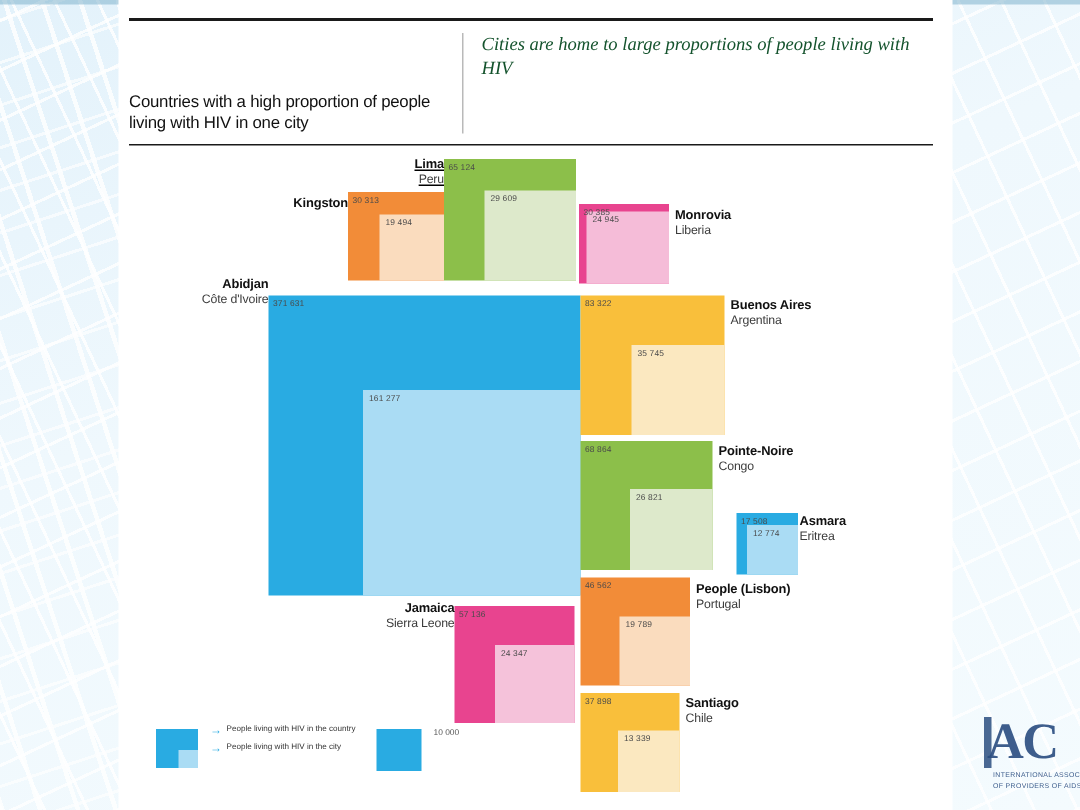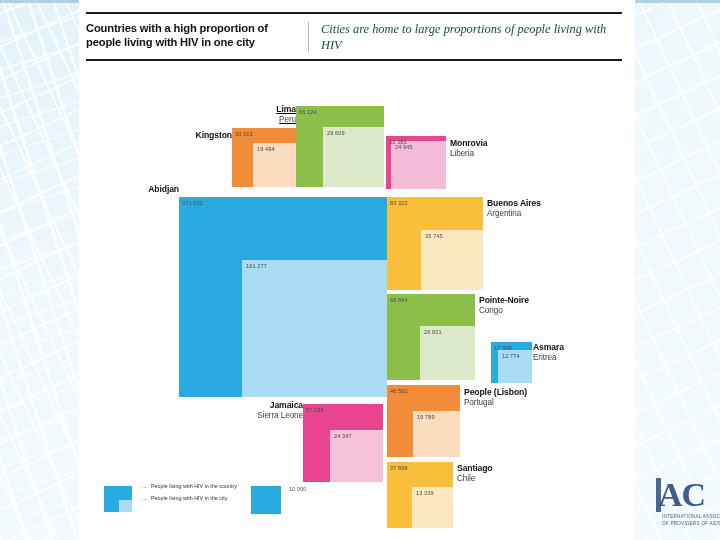--- a/index.html
+++ b/index.html
@@ -32,22 +32,22 @@
   .panel{
     position:absolute;left:79px;top:0;width:556px;height:540px;
     background:#ffffff;
   }
   
   .header{position:absolute;left:86px;top:12px;width:536px;}
   .rule{height:2px;background:#1a1a1a;width:100%;}
   .rule.thin{height:1.6px;}
   .header-body{display:flex;align-items:flex-start;padding:7px 0 6px 0;}
   .hdr-left{
-    width:214px;font-size:11.2px;font-weight:bold;line-height:1.28;
-    color:#111;letter-spacing:-.15px;padding-right:8px;
+    width:214px;font-size:11.2px;font-weight:normal;line-height:1.28;
+    color:#111;letter-spacing:-.15px;padding-right:8px;margin-top:40px;
   }
   .hdr-div{width:1px;align-self:stretch;background:#b9b9b9;margin:1px 12px 1px 0;}
   .hdr-right{
     flex:1;font-family:"Liberation Serif", serif;font-style:italic;
     font-size:12.4px;line-height:1.3;color:#14532d;
   }
   
   .chart{position:absolute;left:0;top:0;width:720px;height:540px;}
   .blk{position:absolute;}
   .outer{position:absolute;left:0;top:0;width:100%;height:100%;}
@@ -137,20 +137,21 @@
         <div class="ctry">Liberia</div>
       </div>
       <div class="blk" style="left: 179px; top: 197px; width: 208px; height: 200px;">
         <div class="outer" style="background: rgb(41, 171, 226);"></div>
         <div class="inner" style="width: 145px; height: 137px; background: rgb(170, 220, 244);"></div>
         <div class="vnum out">371 631</div>
         <div class="vnum in" style="left: 67px; top: 66px;">161 277</div>
       </div>
       <div class="lbl left" style="top: 185px; left: 0px; width: 179px; text-align: right; padding-right: 3px;">
         <div class="city">Abidjan</div>
+        <div class="ctry">Côte d'Ivoire</div>
       </div>
       <div class="blk" style="left: 387px; top: 197px; width: 96px; height: 93px;">
         <div class="outer" style="background: rgb(249, 191, 59);"></div>
         <div class="inner" style="width: 62px; height: 60px; background: rgb(251, 232, 192);"></div>
         <div class="vnum out">83 322</div>
         <div class="vnum in" style="left: 38px; top: 36px;">35 745</div>
       </div>
       <div class="lbl right" style="top: 199px; left: 487px;">
         <div class="city">Buenos Aires</div>
         <div class="ctry">Argentina</div>

